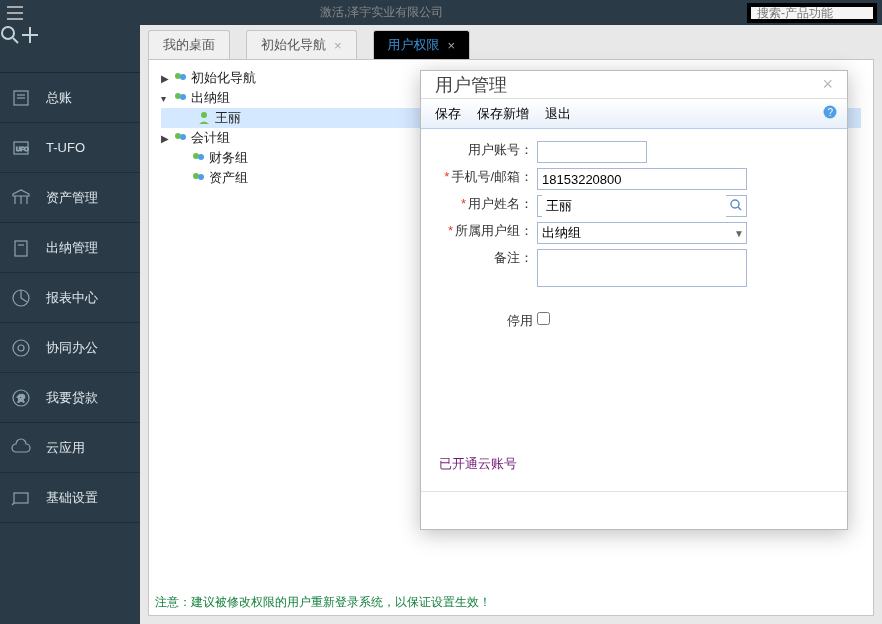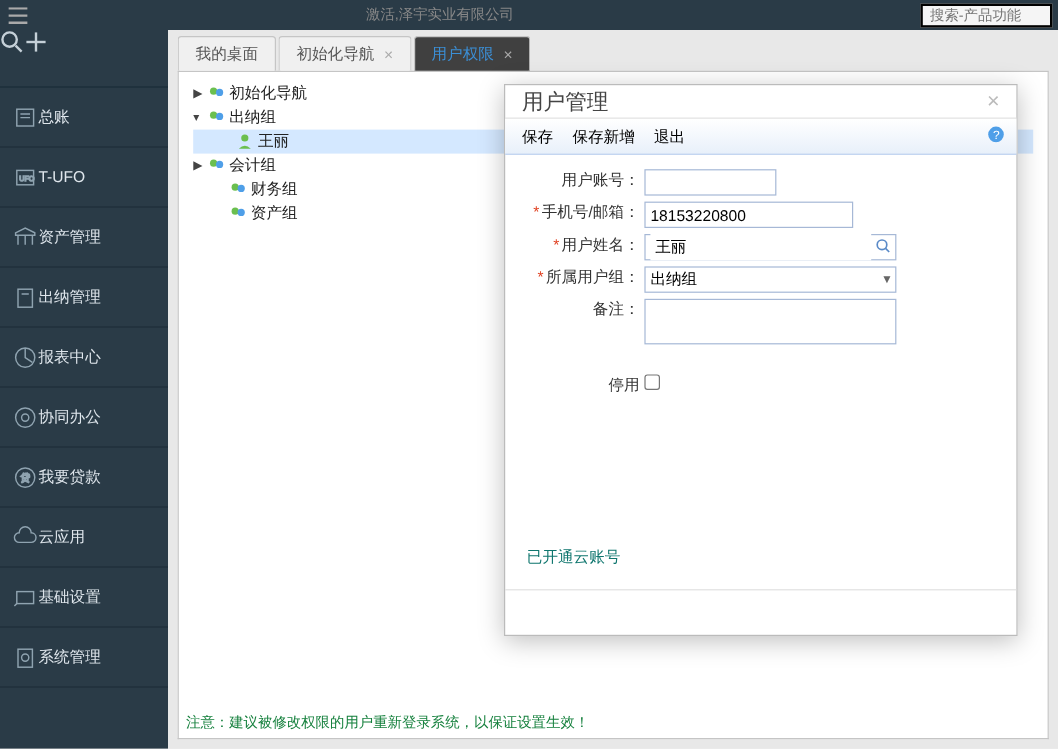--- a/index.html
+++ b/index.html
@@ -25,31 +25,31 @@
       position: relative;
     }
     .topbar .menu-btn {
       width: 30px;
       display: flex;
       justify-content: center;
       color: #aaa;
     }
     .topbar .title-area {
       position: absolute;
-      left: 305px;
+      left: 320px;
       color: #888;
     }
     .topbar .search-area {
       position: absolute;
       right: 5px;
       background: #f5f5f5;
-      border: 2px solid #000000;
+      border: 4px solid #000000;
       padding: 1px 6px;
       color: #888;
-      width: 110px;
+      width: 130px;
       height: 20px;
       font-size: 12px;
     }
     .main-area {
       display: flex;
       position: absolute;
       top: 25px;
       left: 0;
       right: 0;
       bottom: 0;
@@ -64,21 +64,21 @@
       height: 48px;
       display: flex;
       border-bottom: 1px solid #1a2b37;
     }
     .sidebar .sidebar-item {
       height: 50px;
       display: flex;
       align-items: center;
       padding-left: 10px;
       border-bottom: 1px solid #1e2e39;
-      gap: 0;
+      gap: 14px;
     }
     .sidebar .sidebar-item .icon {
       width: 22px;
       display: flex;
       justify-content: center;
       color: #8fa3b0;
     }
     .sidebar .sidebar-item .icon svg {
       stroke: #8fa3b0;
       fill: none;
@@ -97,28 +97,28 @@
       gap: 0;
       border-bottom: 1px solid #c5c5c5;
     }
     .tab {
       padding: 4px 14px;
       background: #f0f0f0;
       border: 1px solid #c5c5c5;
       border-bottom: none;
       font-size: 13px;
       color: #555;
-      margin-right: 2px;
+      margin-right: 16px;
       display: flex;
       align-items: center;
       gap: 8px;
       border-radius: 3px 3px 0 0;
     }
     .tab.active {
-      background: #404040;
+      background: #000000;
       color: #3b8fd6;
     }
     .tab .close {
       color: #aaa;
       font-size: 13px;
     }
     .workspace {
       flex: 1;
       background: #fff;
       margin: 0 8px 8px 8px;
@@ -226,21 +226,21 @@
       padding: 0 4px;
       font-size: 13px;
       font-family: inherit;
     }
     .form-row textarea {
       height: 38px;
       width: 210px;
       resize: none;
     }
     .form-row .input-sm { width: 110px; }
-    .form-row .input-md { width: 174px; }
+    .form-row .input-md { width: 210px; }
     .form-row .select {
       width: 210px;
       display: flex;
       align-items: center;
       justify-content: space-between;
       background: #fff;
       padding-right: 2px;
     }
     .form-row .select .caret {
       color: #666;
@@ -264,21 +264,21 @@
       color: #5b8bc8;
       padding: 0 4px;
     }
     .form-row.checkbox-row {
       margin-top: 25px;
     }
     .form-row.checkbox-row label {
       width: 98px;
     }
     .cloud-note {
-      color: #0f766e;
+      color: #701a75;
       font-size: 13px;
       padding: 0 18px;
       position: absolute;
       bottom: 56px;
     }
     .dialog-footer {
       position: absolute;
       bottom: 0;
       left: 0;
       right: 0;
@@ -395,29 +395,20 @@
       <span>云应用</span>
     </div>
     <div class="sidebar-item">
       <span class="icon">
           <svg width="20" height="20" viewBox="0 0 20 20">
             <rect x="3" y="5" width="14" height="10"></rect>
             <line x1="3" y1="15" x2="1" y2="17"></line>
           </svg>
         </span>
       <span>基础设置</span>
-    </div>
-    <div class="sidebar-item">
-      <span class="icon">
-          <svg width="20" height="20" viewBox="0 0 20 20">
-            <rect x="4" y="3" width="12" height="15"></rect>
-            <circle cx="10" cy="10" r="3"></circle>
-          </svg>
-        </span>
-      <span>系统管理</span>
     </div>
   </div>
 
   <div class="content">
     <div class="tabs">
       <div class="tab">
         <span>我的桌面</span>
       </div>
       <div class="tab">
         <span>初始化导航</span>

